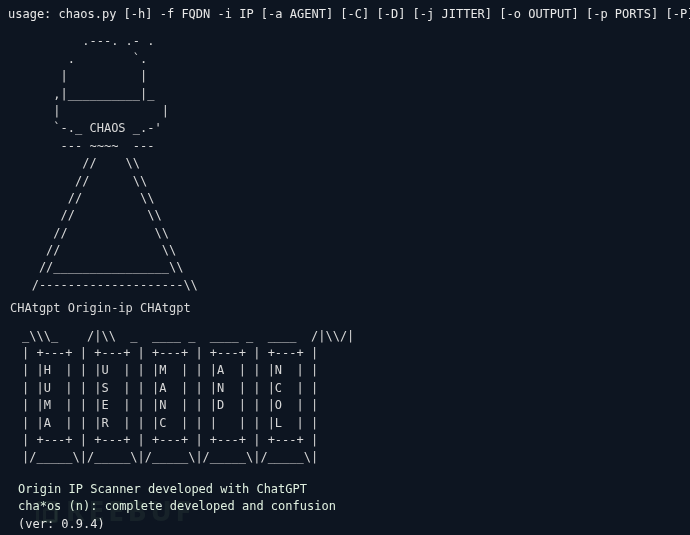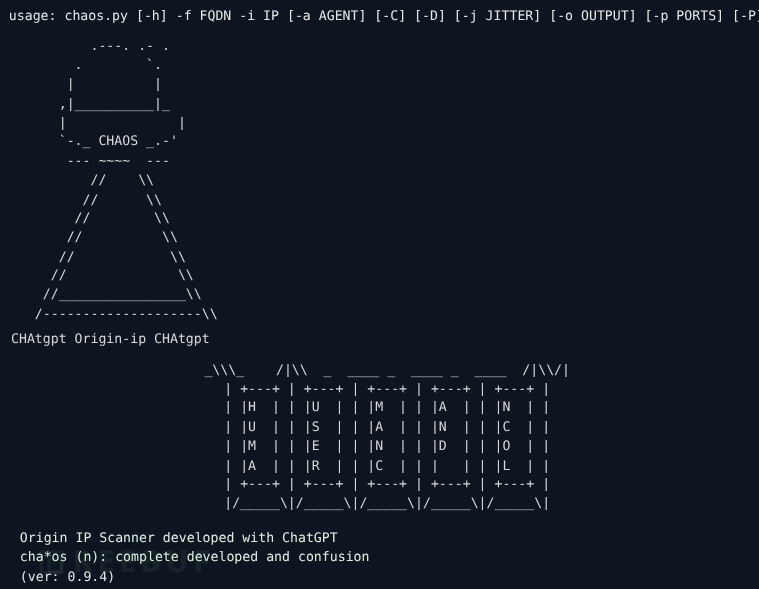--- a/index.html
+++ b/index.html
@@ -9,21 +9,21 @@
       color: #d8d8d8;
       font-family: "Menlo", "Consolas", "DejaVu Sans Mono", monospace;
       font-size: 12px;
       line-height: 1.45;
       padding: 6px 8px;
       position: relative;
     }
     .usage-line { white-space: pre; color: #e8e8e8; margin-bottom: 10px; }
     .ascii-logo { white-space: pre; margin-left: 2px; margin-bottom: 2px; }
     .title-row  { white-space: pre; margin-left: 2px; margin-top: 6px; margin-bottom: 10px; }
-    .ascii-block{ white-space: pre; margin-left: 14px; text-align: center; }
+    .ascii-block{ white-space: pre; margin-left: 14px; }
     .footer     { white-space: pre; margin-top: 14px; margin-left: 10px; color:#e0f0e0; }
     .footer .ver { color:#e5e5e5; }
     .watermark {
       position: absolute;
       left: 36px;
       bottom: 4px;
       font-size: 28px;
       font-weight: 800;
       letter-spacing: 4px;
       color: rgba(160, 210, 160, 0.07);

